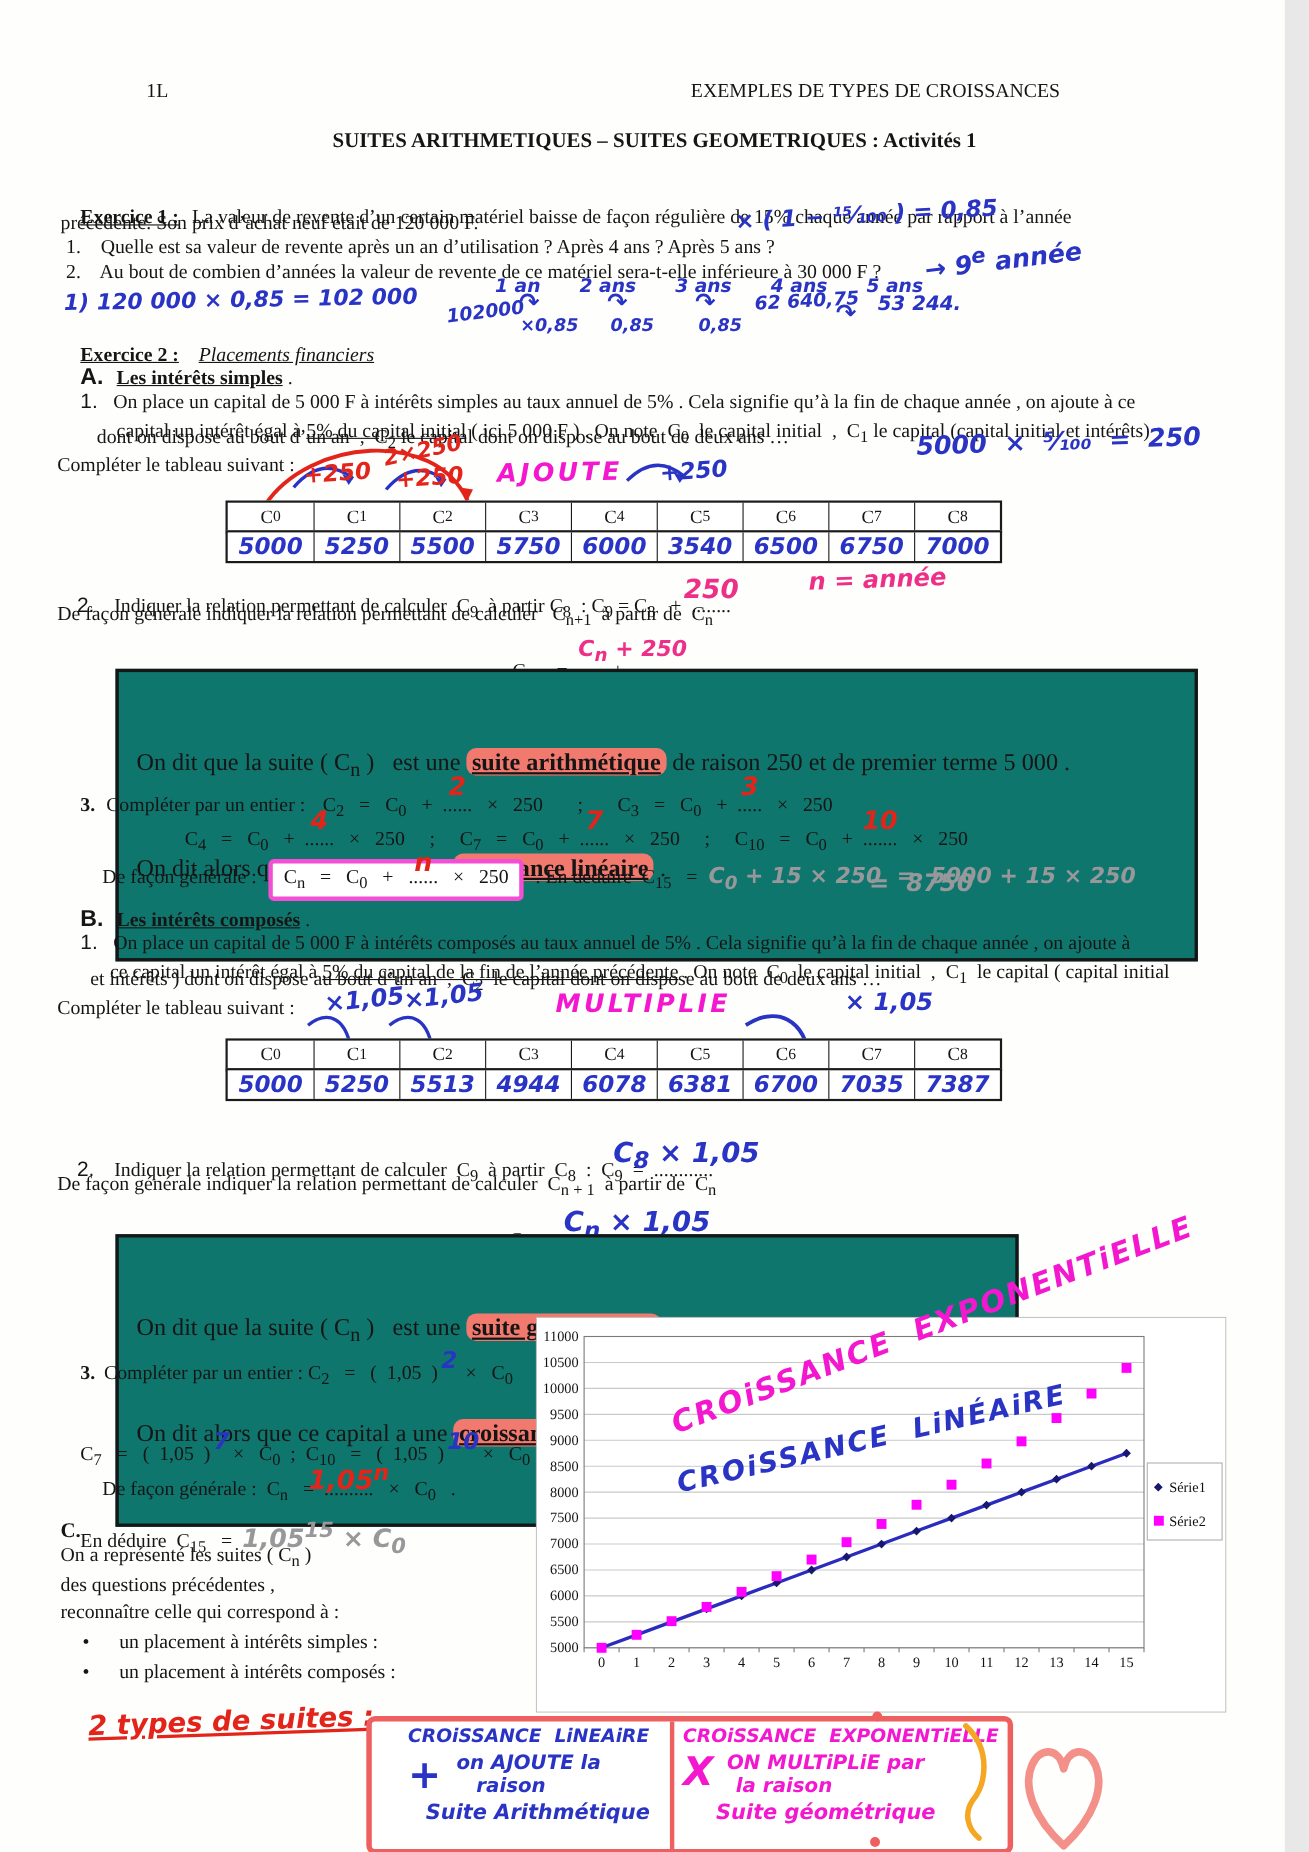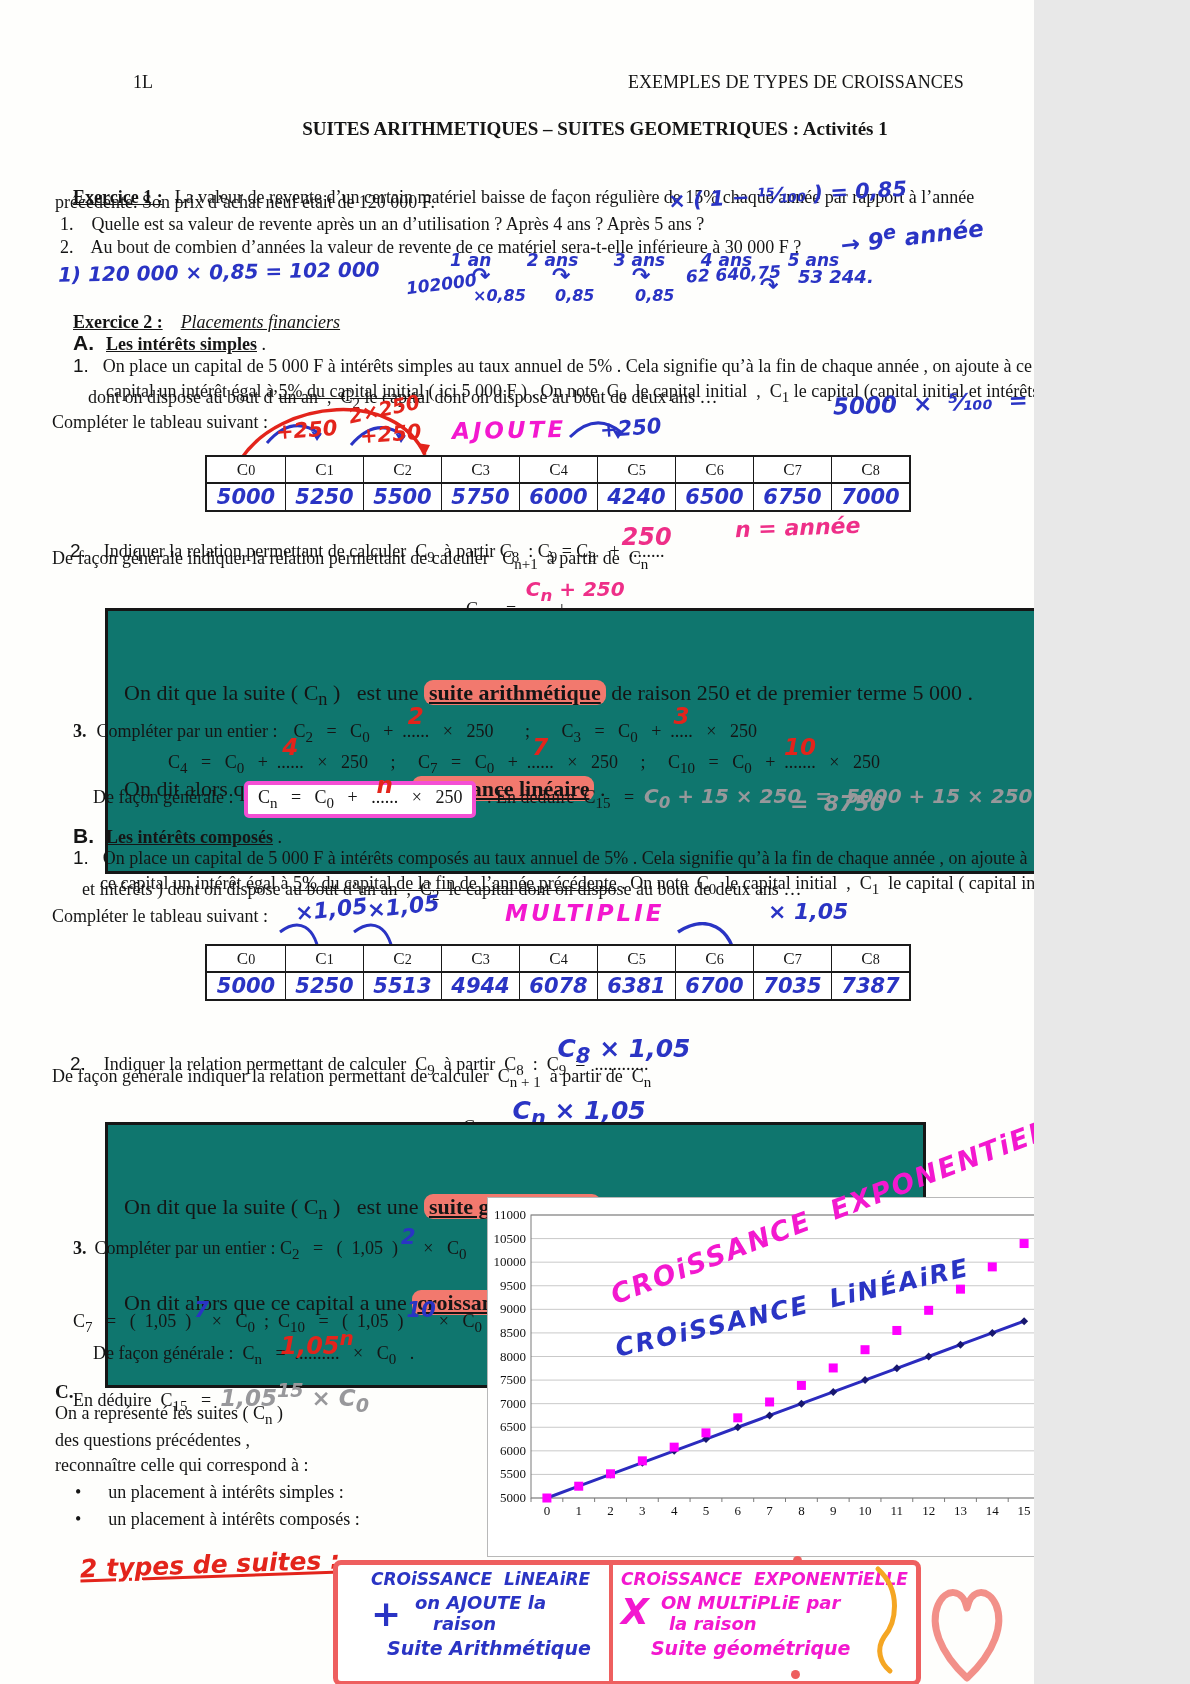--- a/index.html
+++ b/index.html
@@ -1,16 +1,16 @@
 <!DOCTYPE html>
 <html><head>
 <meta charset="utf-8">
 <style>
   html,body{margin:0;padding:0;background:#e8e8e8;}
-  #page{position:relative;width:1034px;height:1684px;background:#fefefc;overflow:hidden;
+  #page{position:relative;width:1168px;height:1684px;background:#fefefc;overflow:hidden;
         font-family:"Liberation Serif",serif;color:#151515;}
   .s{position:absolute;font-family:"Liberation Serif",serif;font-size:18px;color:#151515;white-space:pre;}
   .hw{position:absolute;font-family:"DejaVu Sans",sans-serif;font-style:italic;font-weight:bold;white-space:pre;line-height:1.05;}
   .ihw{font-family:"DejaVu Sans",sans-serif;font-style:italic;font-weight:bold;white-space:pre;}
   .hwb{color:#2a34c4}.hwr{color:#e3241b}.hwm{color:#f318cf}.hwp{color:#ee2f88}.hwg{color:#98989b}
   .bU{font-weight:bold;text-decoration:underline;}
   .iU{font-style:italic;text-decoration:underline;}
   .ul{text-decoration:underline;}
   .inum{font-family:"Liberation Sans",sans-serif;font-size:19px;}
   .secletter{font-family:"Liberation Sans",sans-serif;font-size:21px;font-weight:bold;}
@@ -114,21 +114,21 @@
       <div>C<sub>6</sub></div>
       <div>C<sub>7</sub></div>
       <div>C<sub>8</sub></div>
     </div>
   <div class="trow tval" style="top:482px">
       <div>5000</div>
       <div>5250</div>
       <div>5500</div>
       <div>5750</div>
       <div>6000</div>
-      <div>4240</div>
+      <div>3540</div>
       <div>6500</div>
       <div>6750</div>
       <div>7000</div>
     </div>
 
   <div class="s" style="left:52px;top:519px">
     <span class="inum">2.</span><span style="margin-left:18px">Indiquer la relation permettant de calculer  C<sub>9</sub>  à partir C<sub>8</sub>  : C<sub>9</sub> = C<sub>8</sub>   +  </span><span class="of"><span>........</span><span class="over hwp" style="font-size:24px">250</span></span>
   </div>
   <div class="hw hwp" style="left:735px;top:516px;font-size:22px;transform:rotate(-2deg)">n = année</div>
   <div class="s" style="left:52px;top:548px"><span>De façon générale indiquer la relation permettant de calculer   C<sub>n+1</sub>  à partir de  C<sub>n</sub></span></div>

